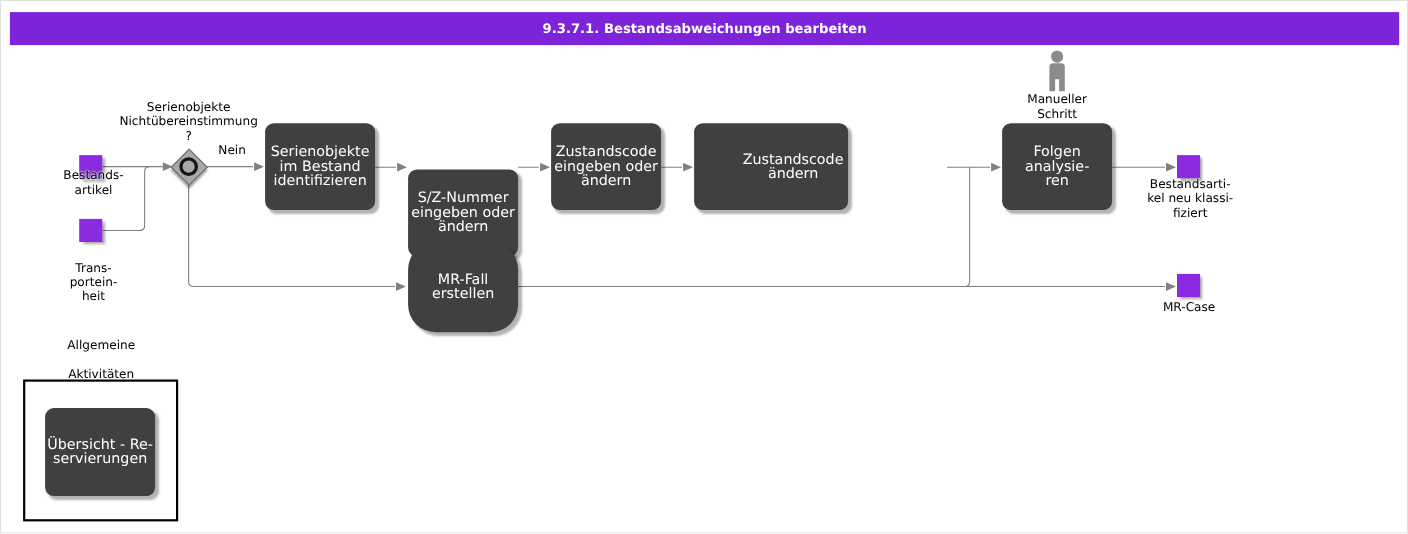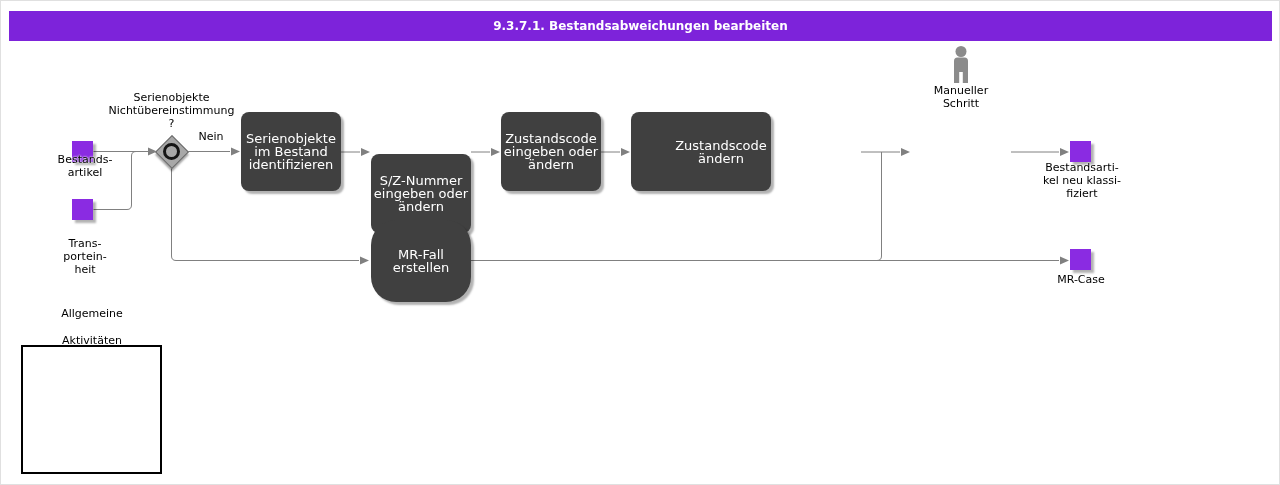--- a/index.html
+++ b/index.html
@@ -130,26 +130,30 @@
 im Bestand
 identifizieren</div>
   <div class="fn" id="f2">S/Z-Nummer
 eingeben oder
 ändern</div>
   <div class="fn" id="f3">Zustandscode
 eingeben oder
 ändern</div>
   <div class="fn" id="f4">Zustandscode
 ändern</div>
+  <div class="fn" id="f6">Folgen analysie-
+ren</div>
   <div class="fn" id="f7">MR-Fall erstellen</div>
 
   <svg class="person" width="28" height="42" viewBox="0 0 28 42">
     <circle cx="14" cy="6.5" r="5.5" fill="#8b8b8b"></circle>
     <path d="M7 16 Q7 12.5 10.5 12.5 H17.5 Q21 12.5 21 16 V38 H15.8 V27 H12.2 V38 H7 Z" fill="#8b8b8b"></path>
   </svg>
   <div class="lbl halo" id="lbl-manual">Manueller
 Schritt</div>
 
   <div class="lbl" id="lbl-group1">Allgemeine</div>
   <div class="lbl" id="lbl-group2">Aktivitäten</div>
   <div class="frame"></div>
+  <div class="fn" id="f8">Übersicht - Re-
+servierungen</div>
 
 </div>
 
 </body></html>

